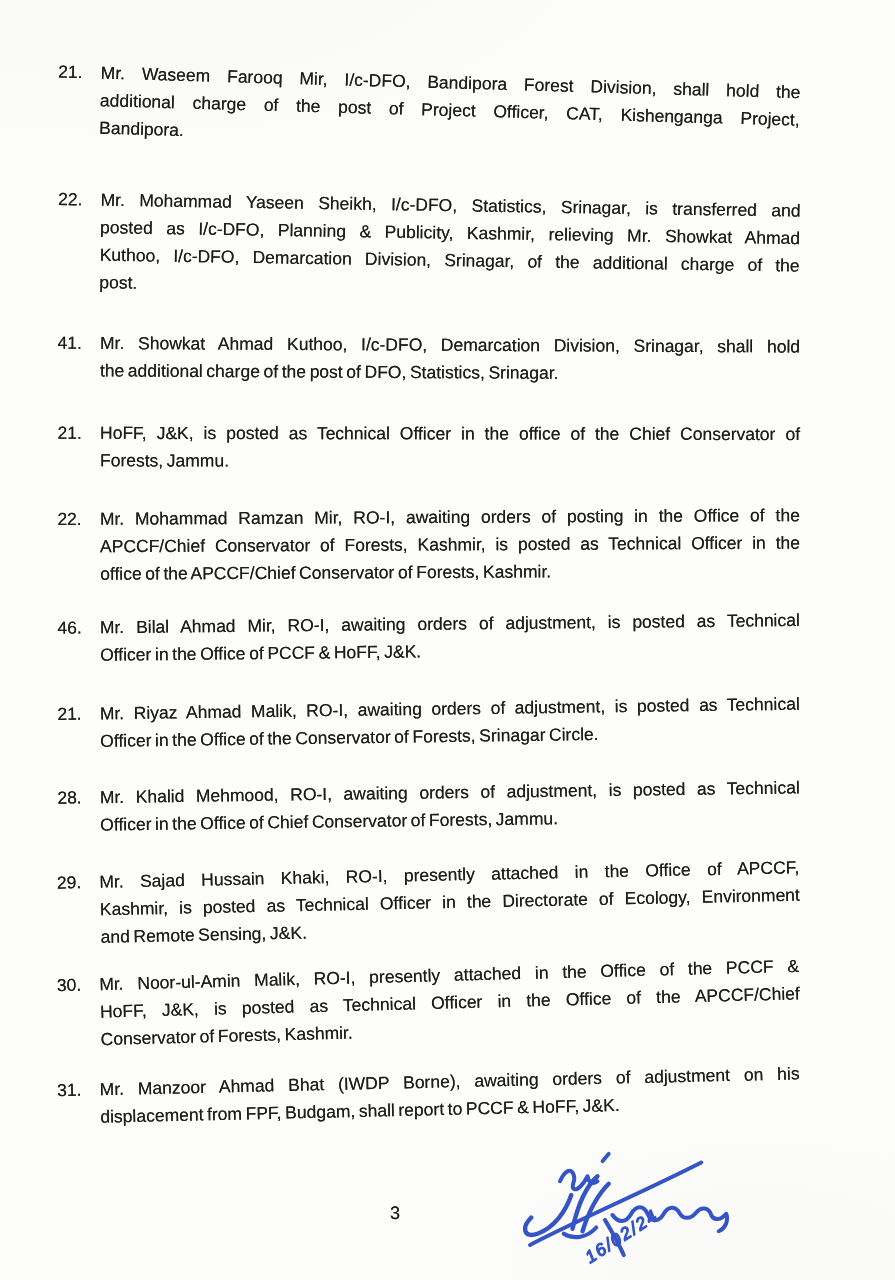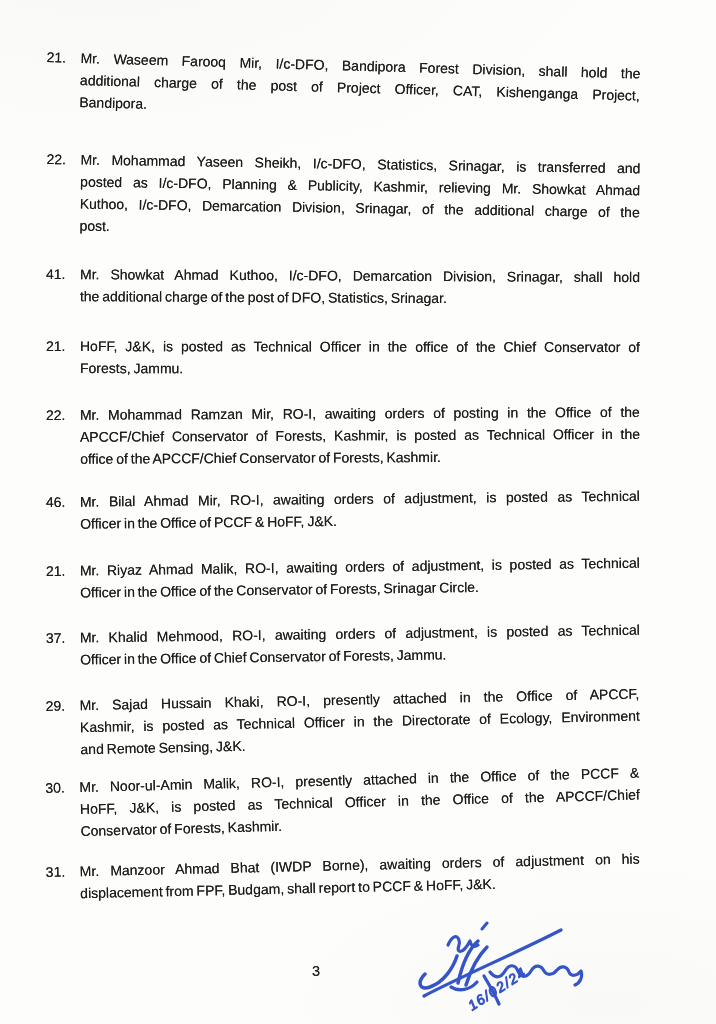--- a/index.html
+++ b/index.html
@@ -107,21 +107,21 @@
         </div>
       </li>
       <li class="order-item" style="--tilt: -0.8deg; margin-bottom: 23px;">
         <span class="num">21.</span>
         <div class="body">
           <div class="line">Mr. Riyaz Ahmad Malik, RO-I, awaiting orders of adjustment, is posted as Technical</div>
           <div class="line last">Officer in the Office of the Conservator of Forests, Srinagar Circle.</div>
         </div>
       </li>
       <li class="order-item" style="--tilt: -0.8deg; margin-bottom: 24px;">
-        <span class="num">37.</span>
+        <span class="num">28.</span>
         <div class="body">
           <div class="line">Mr. Khalid Mehmood, RO-I, awaiting orders of adjustment, is posted as Technical</div>
           <div class="line last">Officer in the Office of Chief Conservator of Forests, Jammu.</div>
         </div>
       </li>
       <li class="order-item" style="--tilt: -1.2deg; margin-bottom: 16px;">
         <span class="num">29.</span>
         <div class="body">
           <div class="line">Mr. Sajad Hussain Khaki, RO-I, presently attached in the Office of APCCF,</div>
           <div class="line">Kashmir, is posted as Technical Officer in the Directorate of Ecology, Environment</div>

